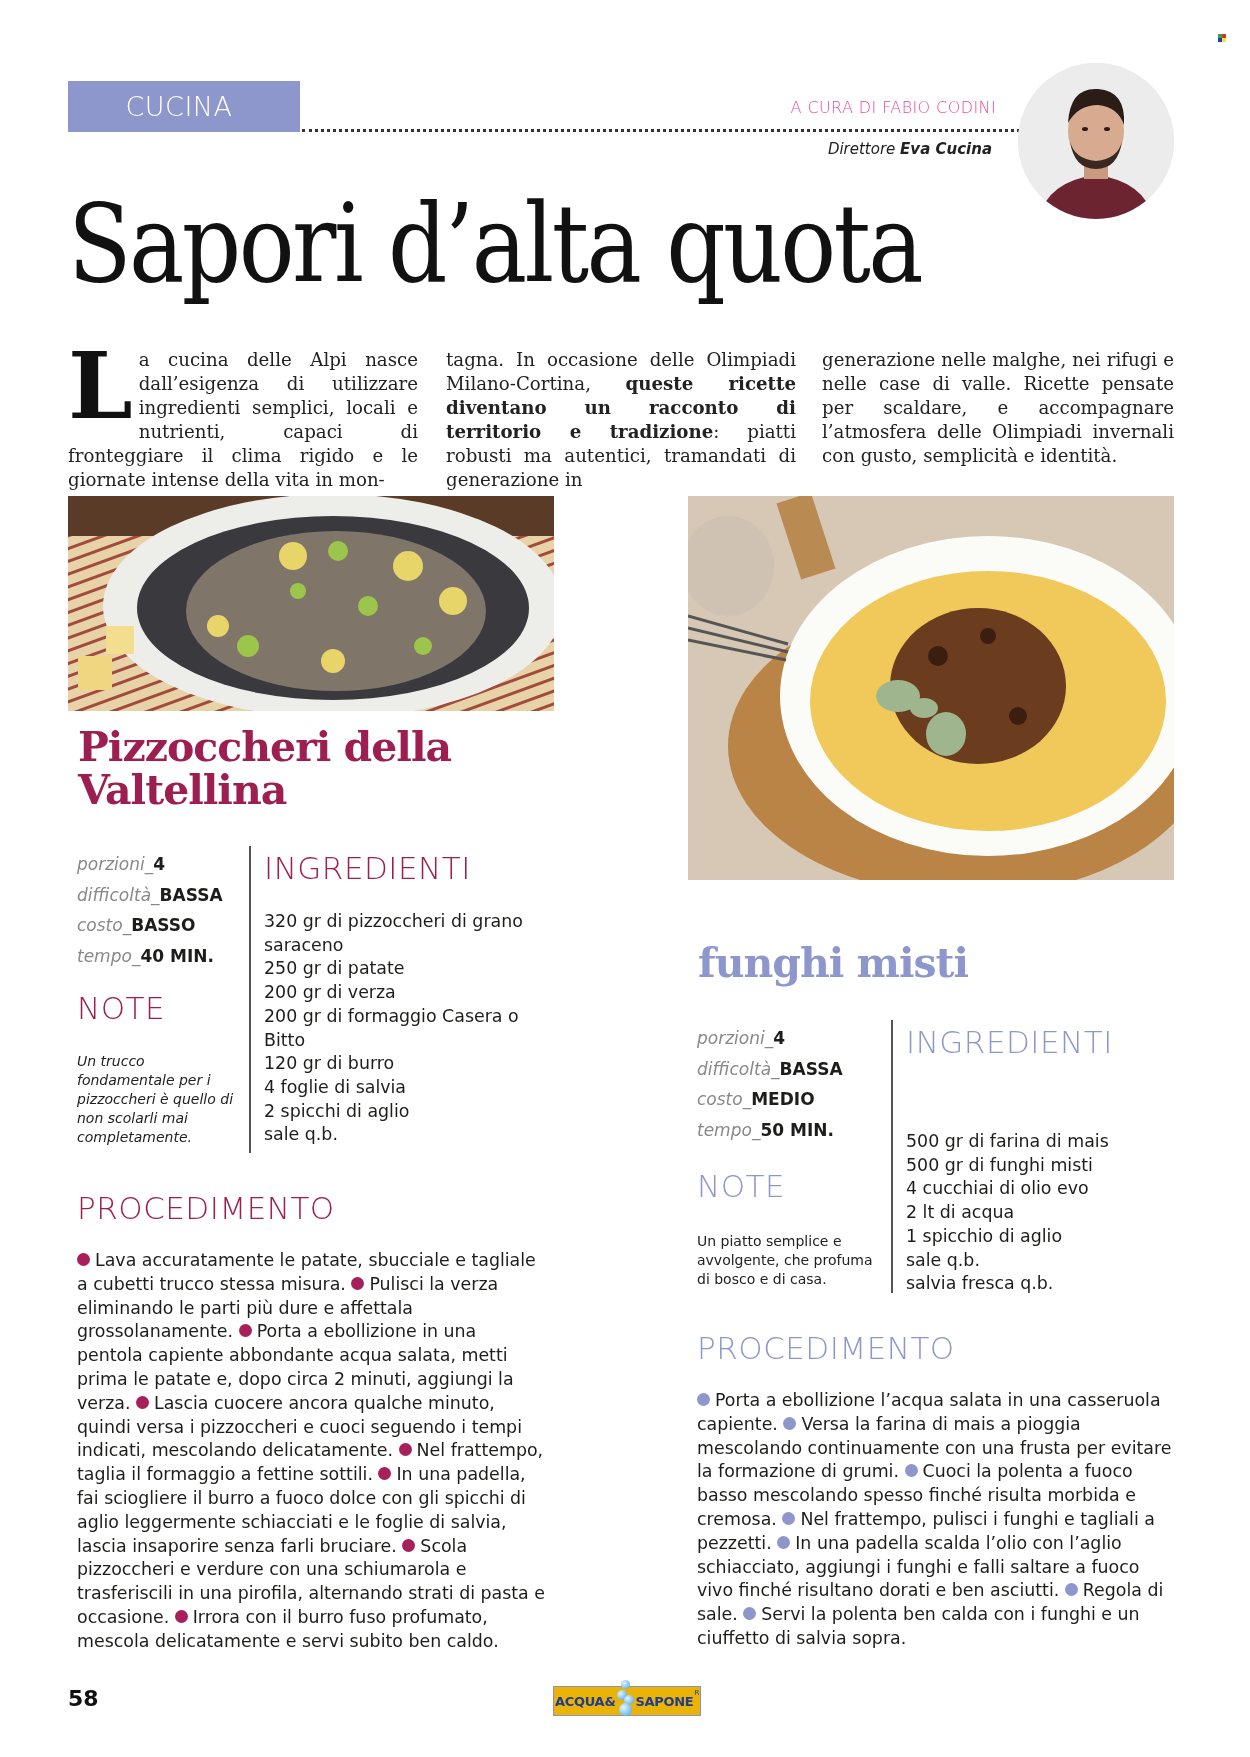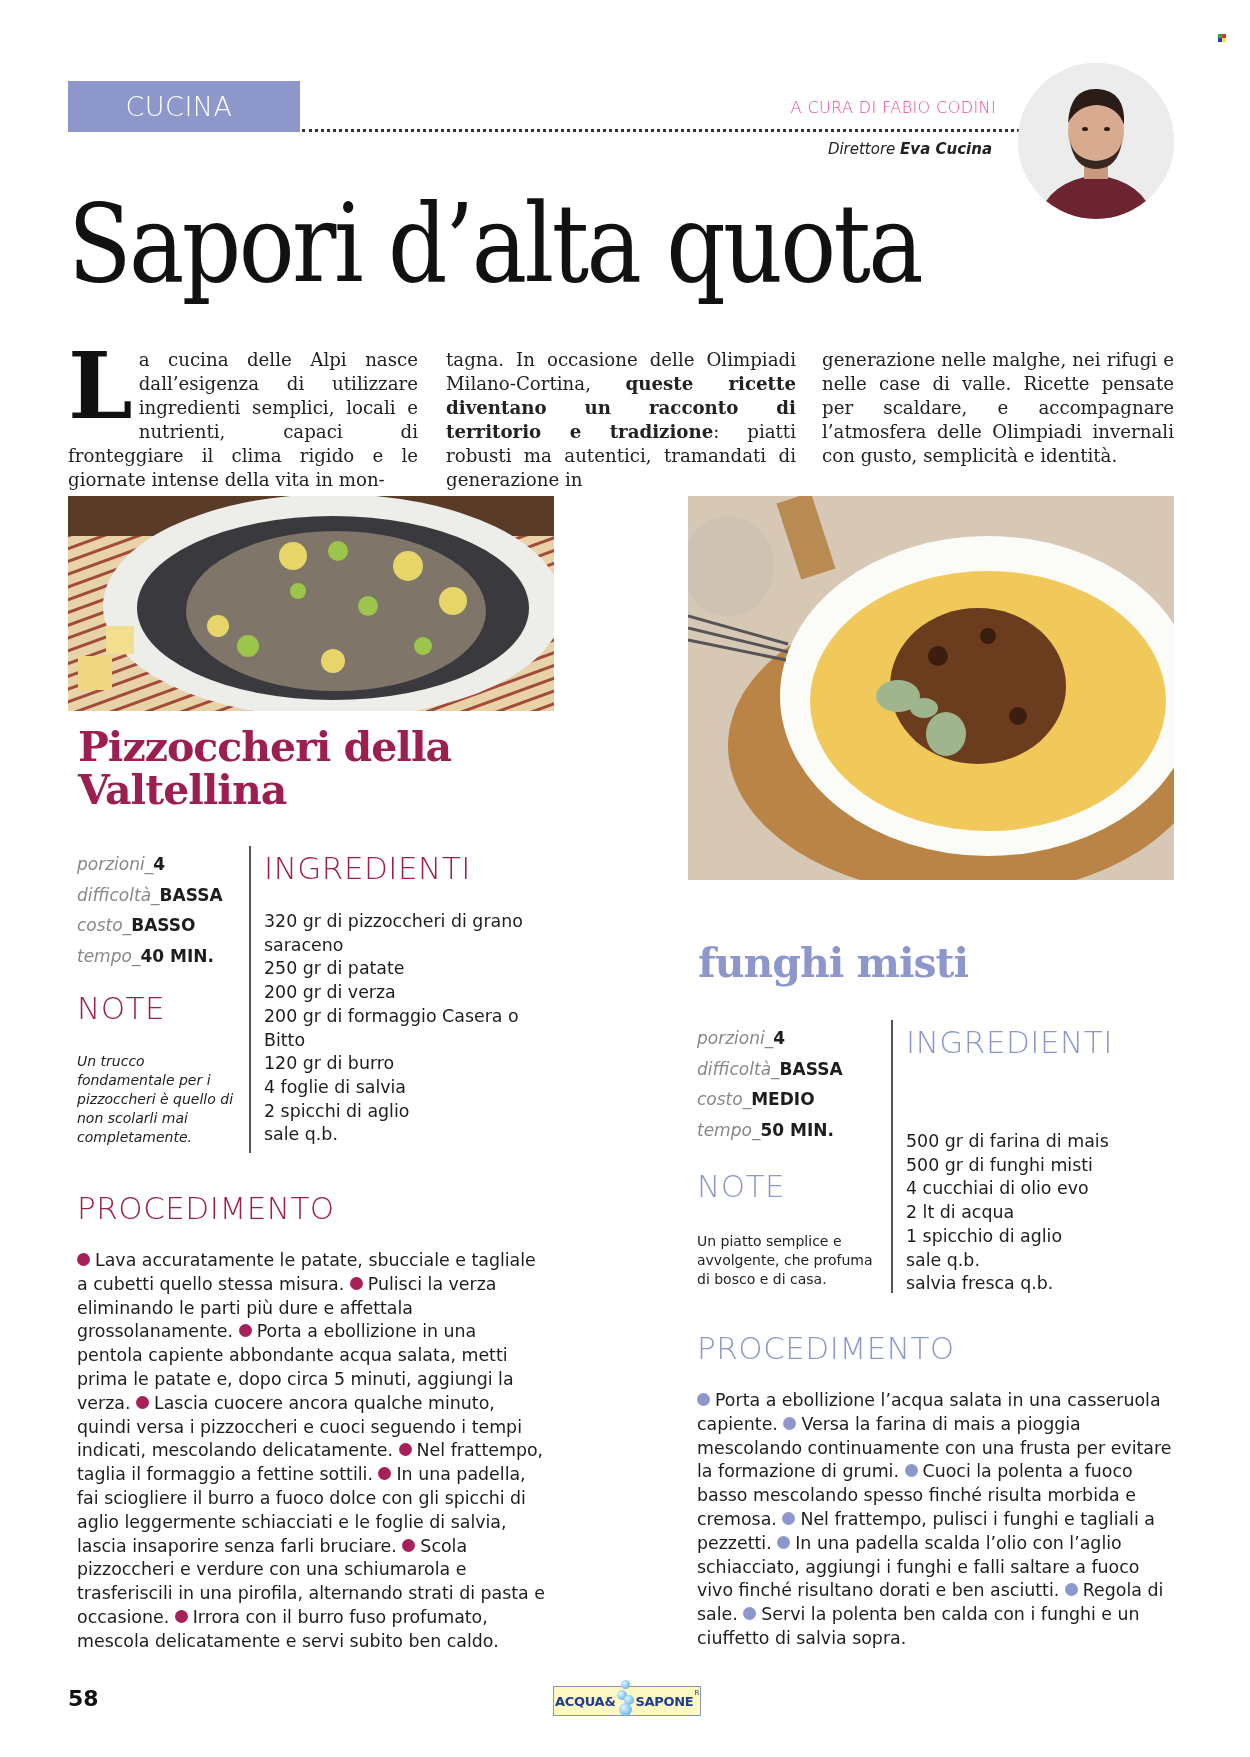--- a/index.html
+++ b/index.html
@@ -63,21 +63,21 @@
   .note-pol { left: 697px; top: 1232px; width: 186px; }
 
   .procedure { position: absolute; font-size: 17.4px; line-height: 23.8px; color: #1d1d1b; }
   .proc-pizz { left: 77px; top: 1249px; width: 470px; }
   .proc-pol { left: 697px; top: 1389px; width: 475px; }
   .step .dot { display: inline-block; width: 13px; height: 13px; border-radius: 50%; margin-right: 5px; vertical-align: 0px; }
   .proc-pizz .dot { background: #a8205a; }
   .proc-pol .dot { background: #8e97cc; }
 
   .page-num { position: absolute; left: 68px; top: 1686px; font-size: 22px; font-weight: bold; color: #111; }
-  .logo { position: absolute; left: 553px; top: 1686px; width: 148px; height: 30px; border: 1.5px solid #8a93b8; background: #fef9c3;
+  .logo { position: absolute; left: 553px; top: 1686px; width: 148px; height: 30px; border: 1.5px solid #8a93b8; background: #eab308;
     display: flex; align-items: center; justify-content: center; font-size: 13px; font-weight: bold; color: #1f3d8e; letter-spacing: -0.3px; }
   .logo .bubbles { position: relative; width: 18px; height: 30px; margin: 0 1px; }
   .logo .bubbles span { position: absolute; border-radius: 50%; background: radial-gradient(circle at 35% 35%, #e3f4ff, #3fa0e2); }
   .logo sup { font-size: 7px; font-weight: normal; margin-left: 1px; align-self: flex-start; margin-top: 2px; }
 </style>
 </head>
 <body>
 
 <div class="corner-mark">
   <span class="cm-g"></span>
@@ -198,23 +198,23 @@
   <li>200 gr di verza</li>
   <li>200 gr di formaggio Casera o Bitto</li>
   <li>120 gr di burro</li>
   <li>4 foglie di salvia</li>
   <li>2 spicchi di aglio</li>
   <li>sale q.b.</li>
 </ul>
 
 <h3 class="h-section pizz-col" style="left:77px; top:1190px;">PROCEDIMENTO</h3>
 <p class="procedure proc-pizz">
-  <span class="step"><span class="dot"></span><span>Lava accuratamente le patate, sbucciale e tagliale a cubetti quello stessa misura.</span> </span>
+  <span class="step"><span class="dot"></span><span>Lava accuratamente le patate, sbucciale e tagliale a cubetti trucco stessa misura.</span> </span>
   <span class="step"><span class="dot"></span><span>Pulisci la verza eliminando le parti più dure e affettala grossolanamente.</span> </span>
-  <span class="step"><span class="dot"></span><span>Porta a ebollizione in una pentola capiente abbondante acqua salata, metti prima le patate e, dopo circa 5 minuti, aggiungi la verza.</span> </span>
+  <span class="step"><span class="dot"></span><span>Porta a ebollizione in una pentola capiente abbondante acqua salata, metti prima le patate e, dopo circa 2 minuti, aggiungi la verza.</span> </span>
   <span class="step"><span class="dot"></span><span>Lascia cuocere ancora qualche minuto, quindi versa i pizzoccheri e cuoci seguendo i tempi indicati, mescolando delicatamente.</span> </span>
   <span class="step"><span class="dot"></span><span>Nel frattempo, taglia il formaggio a fettine sottili.</span> </span>
   <span class="step"><span class="dot"></span><span>In una padella, fai sciogliere il burro a fuoco dolce con gli spicchi di aglio leggermente schiacciati e le foglie di salvia, lascia insaporire senza farli bruciare.</span> </span>
   <span class="step"><span class="dot"></span><span>Scola pizzoccheri e verdure con una schiumarola e trasferiscili in una pirofila, alternando strati di pasta e occasione.</span> </span>
   <span class="step"><span class="dot"></span><span>Irrora con il burro fuso profumato, mescola delicatamente e servi subito ben caldo.</span></span>
 </p>
 
 <h2 class="recipe-title title-pol">
   <br>
   <span>funghi misti</span>

